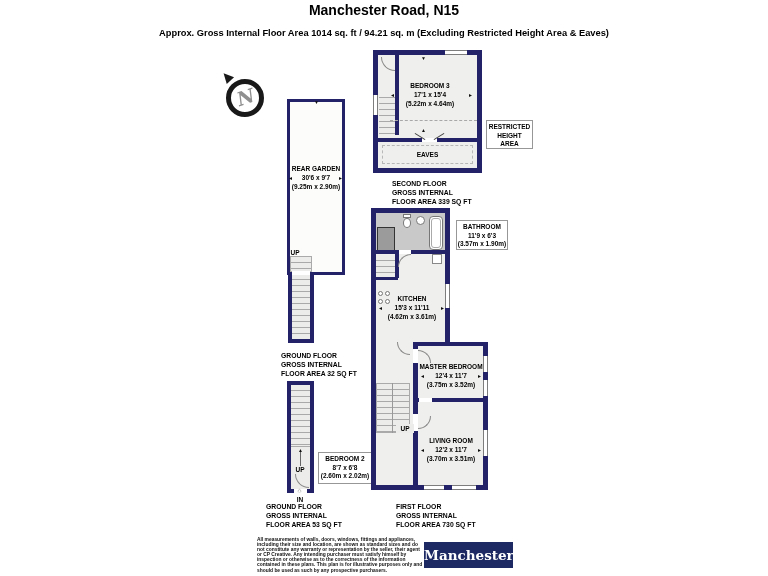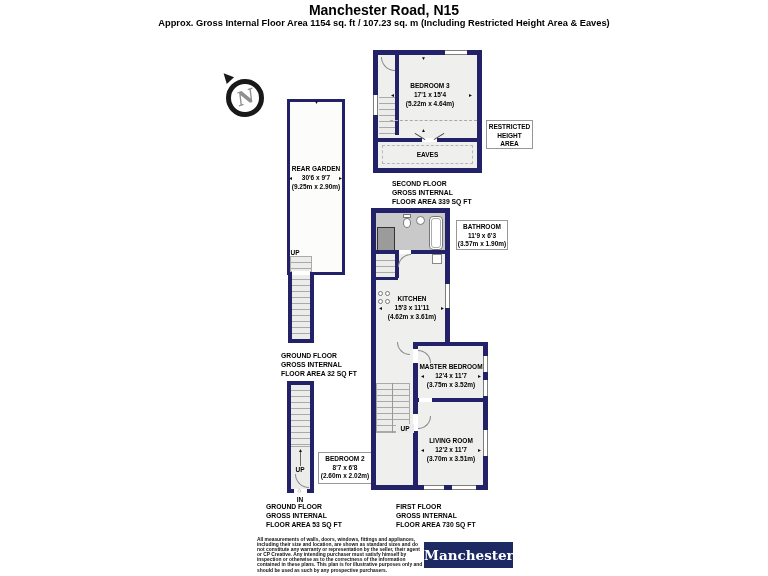--- a/index.html
+++ b/index.html
@@ -37,21 +37,21 @@
   .compass-ptr{position:absolute;width:0;height:0;border-left:5px solid transparent;border-right:5px solid transparent;border-bottom:10px solid #191919;transform:rotate(-43deg);}
   .disc{position:absolute;font-weight:bold;font-size:4.9px;line-height:5.1px;color:#111;}
   .logo{position:absolute;background:var(--logo,#1c2963);color:#fff;font-family:"DejaVu Serif",serif;font-weight:bold;text-align:center;}
 </style>
 </head>
 <body>
 
 <div id="canvas">
 
   <div class="ttl" style="top:2px;font-size:14px;">Manchester Road, N15</div>
-  <div class="ttl" style="top:18px;font-size:9.3px;">Approx. Gross Internal Floor Area 1154 sq. ft / 107.23 sq. m (Including Restricted Height Area &amp; Eaves)</div>
+  <div class="ttl" style="top:28px;font-size:9.3px;">Approx. Gross Internal Floor Area 1014 sq. ft / 94.21 sq. m (Excluding Restricted Height Area &amp; Eaves)</div>
 
   <div class="abs" style="left:220px;top:70px;width:48px;height:48px;">
     <div class="compass-ptr" style="left:2px;top:2px;"></div>
     <div class="compass-ring" style="left:6px;top:9px;">
       <span class="compass-n">N</span>
     </div>
   </div>
 
   <div class="abs" style="left:287px;top:99px;width:58px;height:176px;background:#fcfcfa;border:3px solid var(--wall);box-sizing:border-box;"></div>
   <span class="arr" style="left:314px;top:100px;">▼</span>

